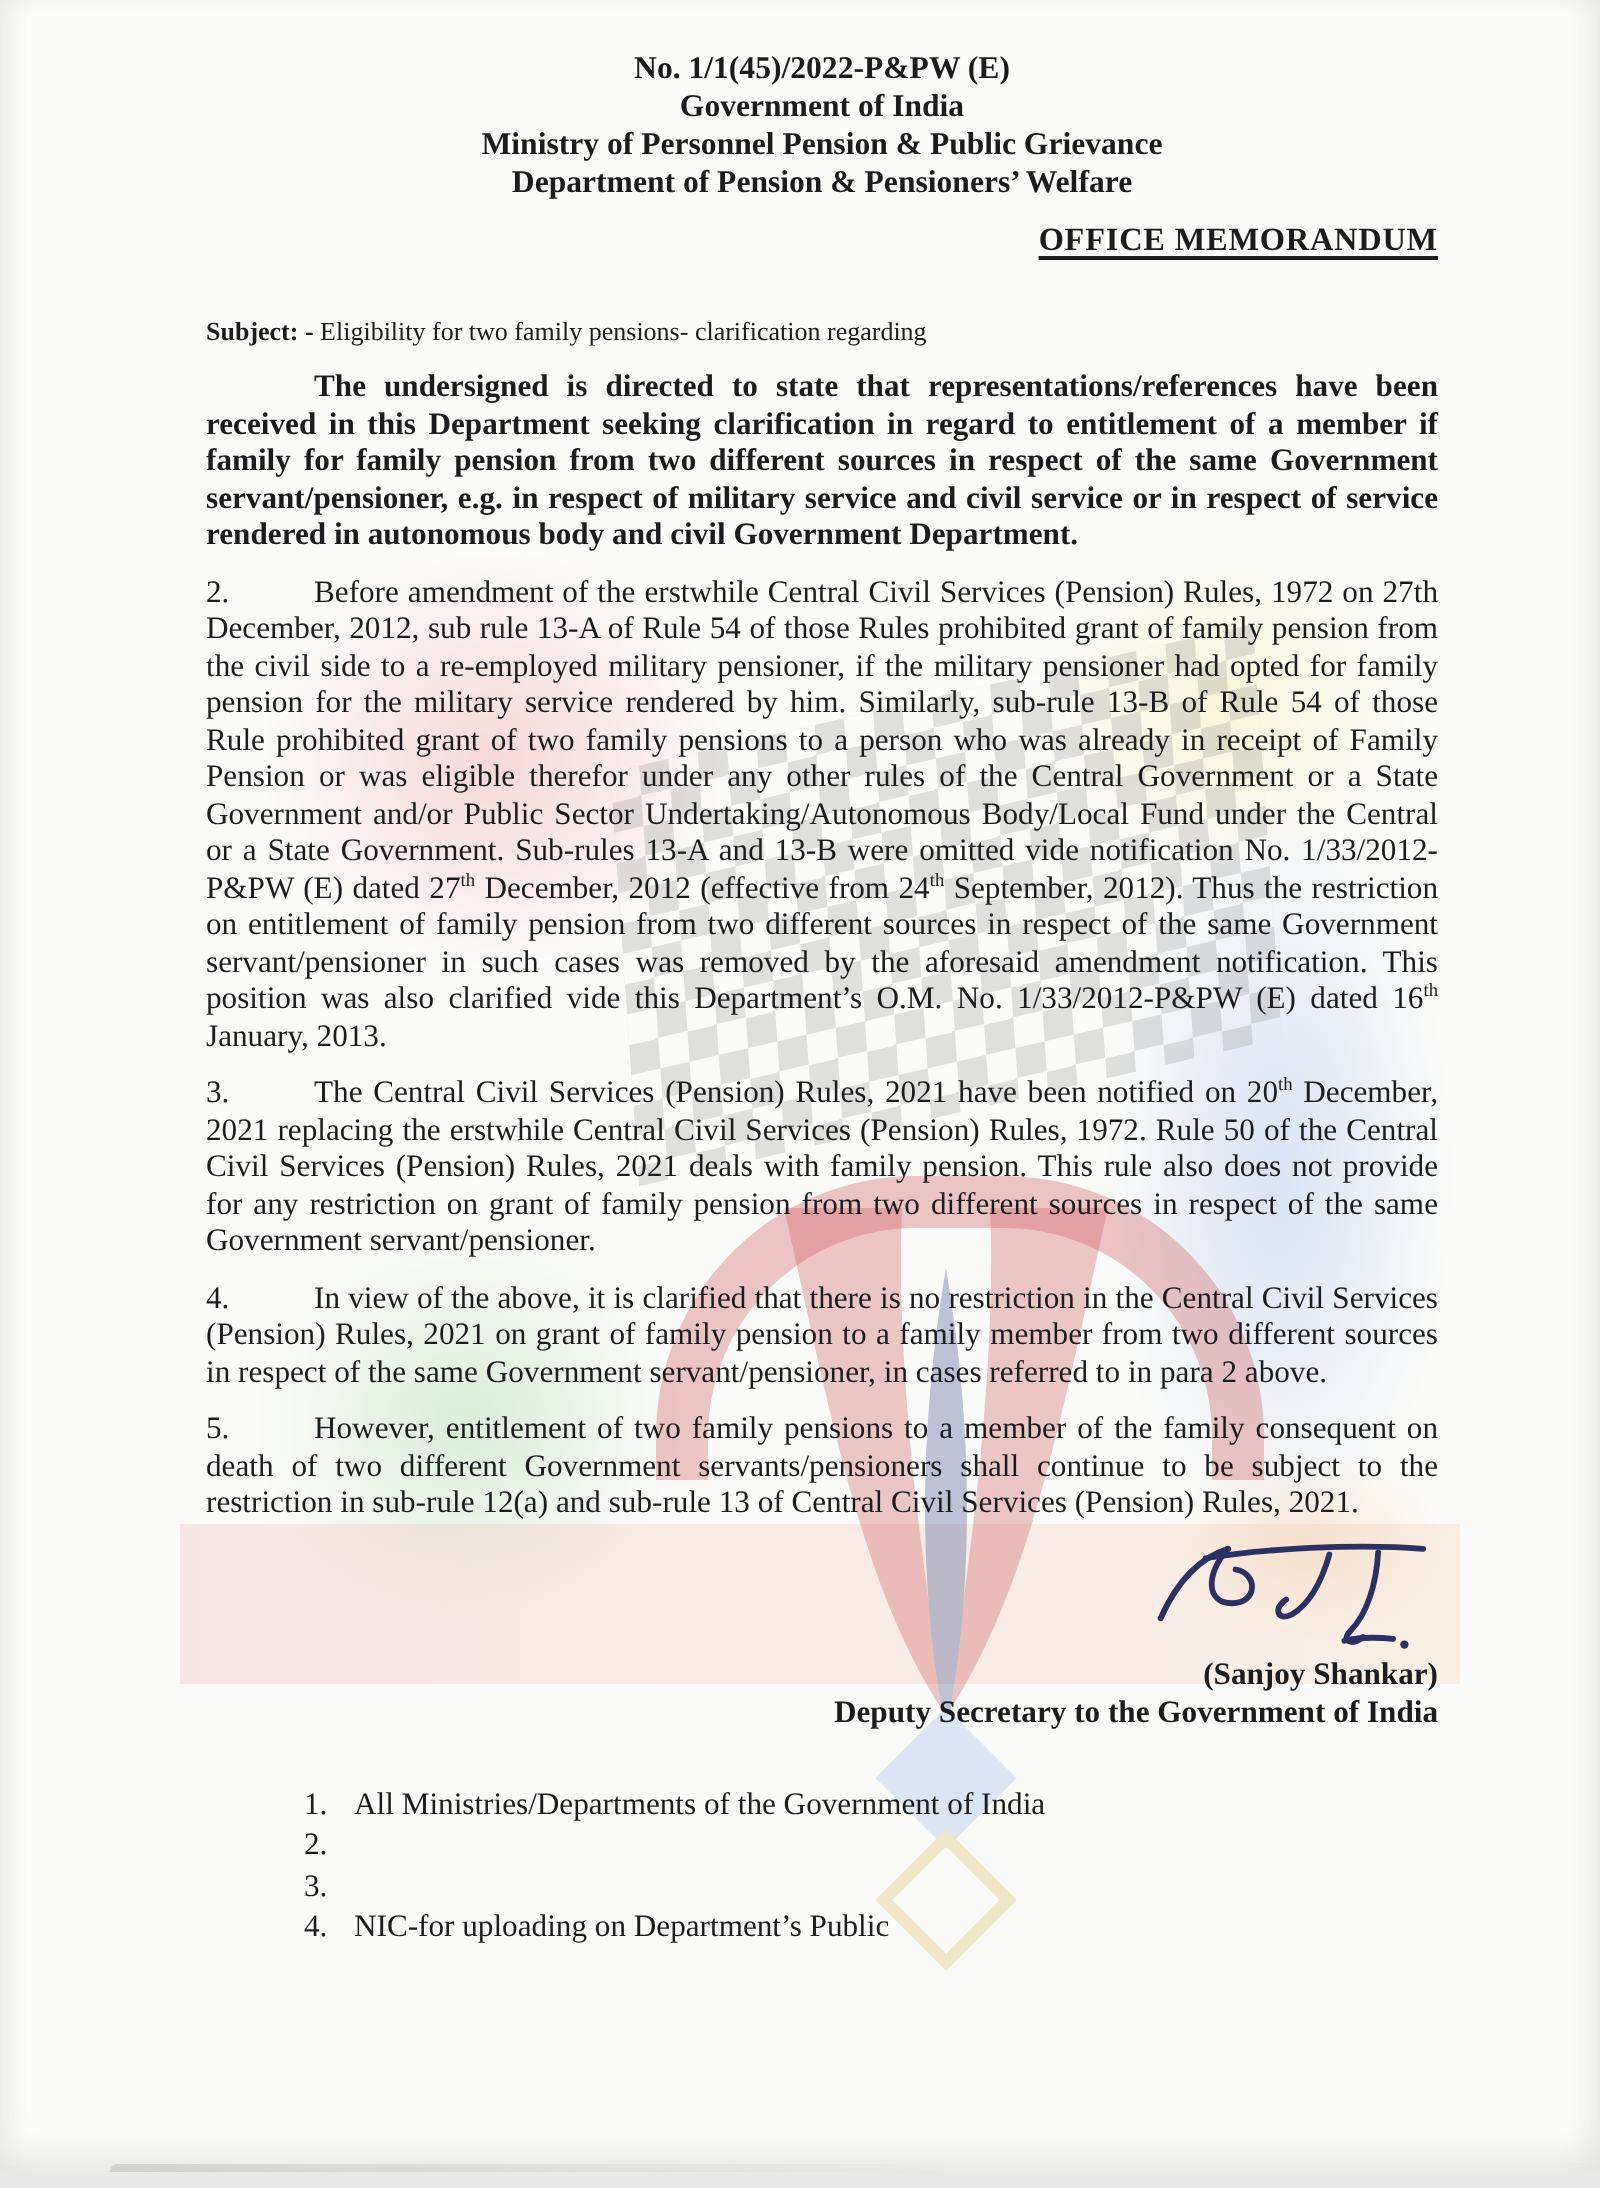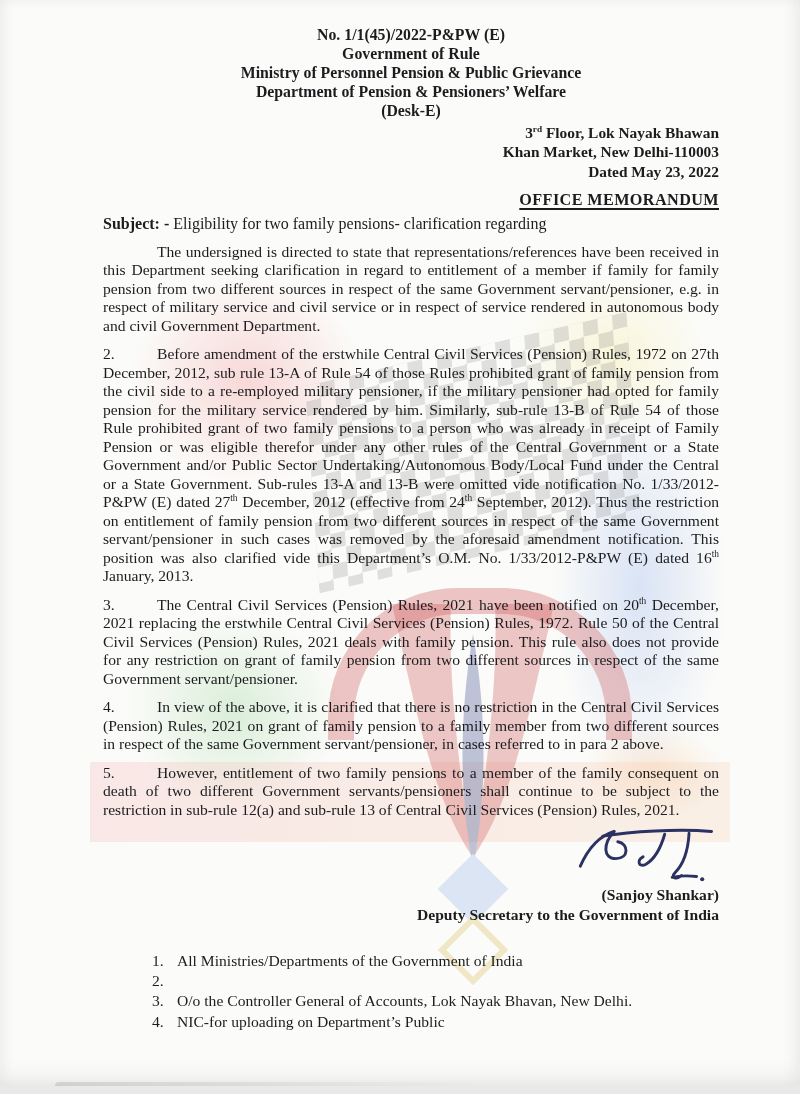--- a/index.html
+++ b/index.html
@@ -43,24 +43,24 @@
   }
   .wm-emblem{position:absolute;left:362px;top:596px;width:222px;height:430px;opacity:.32;}
   .smudge{position:absolute;left:55px;top:1082px;width:420px;height:7px;border-radius:4px;
     background:linear-gradient(90deg,rgba(150,150,150,.28),rgba(150,150,150,0));}
   
   .content{position:absolute;left:103px;top:25px;width:616px;z-index:2;}
   .hdr{text-align:center;font-weight:700;font-size:15.8px;line-height:19px;}
   .addr{text-align:right;font-weight:700;font-size:15.4px;line-height:19.3px;margin-top:3px;}
   .om-title{text-align:right;margin-top:10px;font-size:16.2px;font-weight:700;letter-spacing:.4px;}
   .om-title span{text-decoration:underline;text-underline-offset:3px;text-decoration-thickness:1.6px;}
-  .subject{margin-top:4px;font-size:16px;line-height:19px;}
+  .subject{margin-top:26px;font-size:13px;line-height:19px;}
   .b{font-weight:700;}
   .para{margin:10px 0 0 0;text-align:justify;font-size:15.6px;line-height:18.5px;}
-  .indent1{text-indent:54px;}
+  .indent1{text-indent:54px;font-weight:bold;}
   .pnum{display:inline-block;width:54px;}
   sup{font-size:.6em;line-height:0;vertical-align:super;}
   .sig-block{margin-top:4px;text-align:right;font-weight:700;font-size:15.6px;line-height:19.6px;}
   .sig-svg{display:block;margin:2px 0 2px auto;}
   .dist{margin:26px 0 0 49px;font-size:15.6px;line-height:20.4px;}
   .dist-item{display:flex;}
   .dist-num{width:25px;flex:none;}
 </style>
 </head>
 <body>
@@ -79,31 +79,25 @@
       <rect x="86" y="268" width="50" height="50" transform="rotate(45 111 293)" fill="#9db8e8"></rect>
       <rect x="89" y="332" width="44" height="44" transform="rotate(45 111 354)" fill="none" stroke="#d9c05a" stroke-width="6"></rect>
     </svg>
     <div class="smudge"></div>
   </div>
 
   <div class="content">
 
     <div class="hdr">
       <div>No. 1/1(45)/2022-P&amp;PW (E)</div>
-      <div>Government of Rule</div>
+      <div>Government of India</div>
       <div>Ministry of Personnel Pension &amp; Public Grievance</div>
       <div>Department of Pension &amp; Pensioners’ Welfare</div>
-      <div>(Desk-E)</div>
     </div>
 
-    <div class="addr">
-      <div>3<sup>rd</sup> Floor, Lok Nayak Bhawan</div>
-      <div>Khan Market, New Delhi-110003</div>
-      <div>Dated May 23, 2022</div>
-    </div>
 
     <div class="om-title">
       <span>OFFICE MEMORANDUM</span>
     </div>
 
     <div class="subject">
       <span class="b">Subject: -</span>
       <span>Eligibility for two family pensions- clarification regarding</span>
     </div>
 
@@ -136,21 +130,20 @@
     <div class="dist">
       <div class="dist-item">
         <span class="dist-num">1.</span>
         <span>All Ministries/Departments of the Government of India</span>
       </div>
       <div class="dist-item">
         <span class="dist-num">2.</span>
       </div>
       <div class="dist-item">
         <span class="dist-num">3.</span>
-        <span>O/o the Controller General of Accounts, Lok Nayak Bhavan, New Delhi.</span>
       </div>
       <div class="dist-item">
         <span class="dist-num">4.</span>
         <span>NIC-for uploading on Department’s Public</span>
       </div>
     </div>
 
   </div>
 </div>
 

